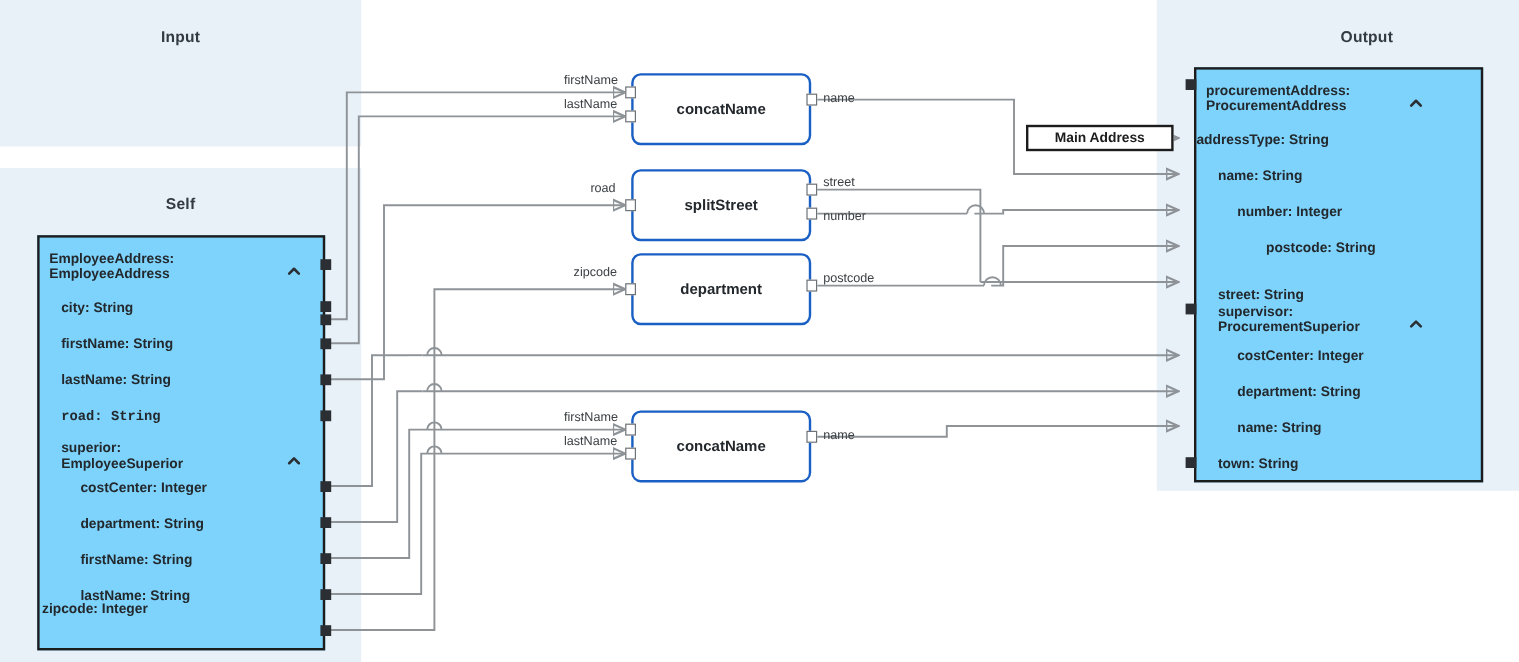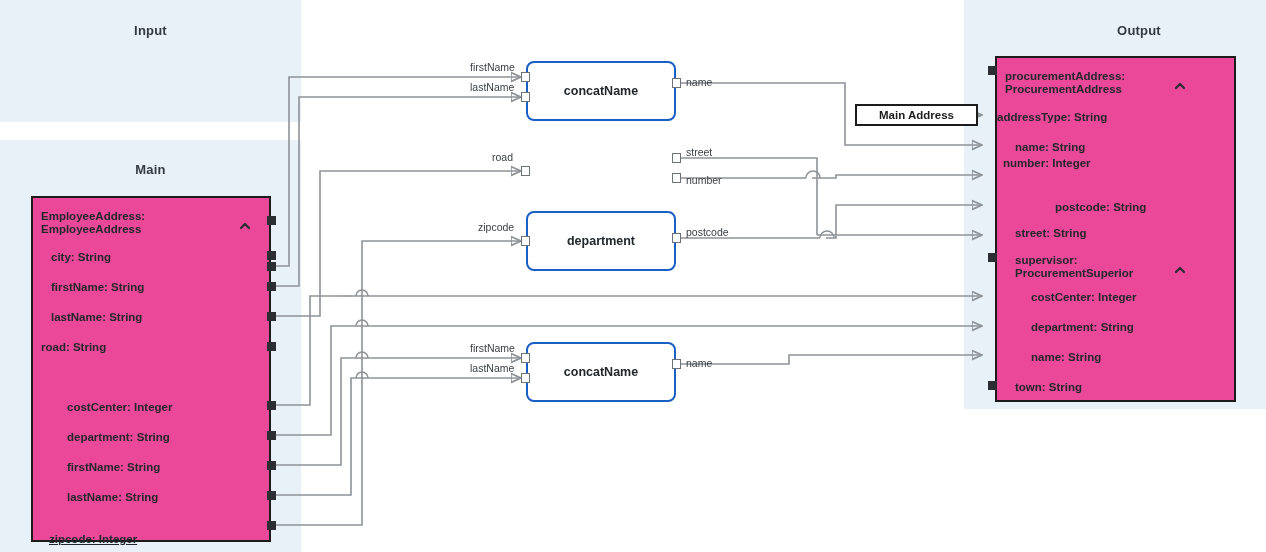--- a/index.html
+++ b/index.html
@@ -12,21 +12,21 @@
   }
   #stage{position:absolute;left:0;top:0;width:1266px;height:552px;}
   .panel{position:absolute;background:#e8f1f8;}
   .panel-title{
     position:absolute;width:100%;text-align:center;
     font-size:13px;font-weight:bold;color:#333a42;
     letter-spacing:.2px;
   }
   
   .schema{
-    position:absolute;background:#ec4899;
+    position:absolute;background:#7dd3fc;
     border:2.5px solid #1c1c1c;
     box-sizing:border-box;
   }
   .schema-row{
     position:absolute;left:0;width:100%;
     font-size:11.5px;font-weight:bold;color:#23282d;
     box-sizing:border-box;
     line-height:13px;
   }
   .schema-row .lbl{display:block;}
@@ -69,21 +69,21 @@
 </style>
 </head>
 <body>
 
 <div id="stage">
 
   <div class="panel" style="left:0;top:0;width:301px;height:122px;"></div>
   <div class="panel-title" style="left:0;top:23px;width:301px;">Input</div>
 
   <div class="panel" style="left:0;top:140px;width:301px;height:412px;"></div>
-  <div class="panel-title" style="left:0;top:162px;width:301px;">Main</div>
+  <div class="panel-title" style="left:0;top:162px;width:301px;">Self</div>
 
   <div class="panel" style="left:964px;top:0;width:302px;height:409px;"></div>
   <div class="panel-title" style="left:964px;top:23px;width:302px;padding-left:24px;">Output</div>
 
   <svg class="wires">
     <defs>
       <marker id="arw" viewBox="0 0 10 10" refX="9" refY="5" markerWidth="7" markerHeight="7" orient="auto-start-reverse">
         <path d="M0,1 L9,5 L0,9 z" fill="#4a4f54" stroke="none"></path>
       </marker>
     </defs>
@@ -141,36 +141,42 @@
     </div>
     <div class="schema-row" style="top:53px;padding-left:18px;">
       <span class="lbl">city: String</span>
       </div>
     <div class="schema-row" style="top:83px;padding-left:18px;">
       <span class="lbl">firstName: String</span>
       </div>
     <div class="schema-row" style="top:113px;padding-left:18px;">
       <span class="lbl">lastName: String</span>
       </div>
-    <div class="schema-row" style="top:143px;padding-left:8px;">
+    <div class="schema-row" style="top:143px;padding-left:18px;font-family:Liberation Mono, monospace;">
       <span class="lbl">road: String</span>
       </div>
+    <div class="schema-row" style="top:170px;padding-left:18px;">
+      <span class="lbl">superior:<br>EmployeeSuperior</span>
+      <svg class="chev" viewBox="0 0 12 12" style="top:10px;right:18px;">
+        <path d="M2,8 L6,4 L10,8" stroke="#2b2f33" stroke-width="2.2" fill="none" stroke-linecap="round" stroke-linejoin="round"></path>
+      </svg>
+    </div>
     <div class="schema-row" style="top:203px;padding-left:34px;">
       <span class="lbl">costCenter: Integer</span>
       </div>
     <div class="schema-row" style="top:233px;padding-left:34px;">
       <span class="lbl">department: String</span>
       </div>
     <div class="schema-row" style="top:263px;padding-left:34px;">
       <span class="lbl">firstName: String</span>
       </div>
     <div class="schema-row" style="top:293px;padding-left:34px;">
       <span class="lbl">lastName: String</span>
       </div>
-    <div class="schema-row" style="top:335px;padding-left:16px;text-decoration:underline;">
+    <div class="schema-row" style="top:304px;padding-left:2px;">
       <span class="lbl">zipcode: Integer</span>
       </div>
   </div>
 
   <div class="sport" style="left:267px;top:216px;"></div>
   <div class="sport" style="left:267px;top:251px;"></div>
   <div class="sport" style="left:267px;top:262px;"></div>
   <div class="sport" style="left:267px;top:282px;"></div>
   <div class="sport" style="left:267px;top:312px;"></div>
   <div class="sport" style="left:267px;top:342px;"></div>
@@ -186,27 +192,27 @@
       <svg class="chev" viewBox="0 0 12 12" style="top:10px;right:48px;">
         <path d="M2,8 L6,4 L10,8" stroke="#2b2f33" stroke-width="2.2" fill="none" stroke-linecap="round" stroke-linejoin="round"></path>
       </svg>
     </div>
     <div class="schema-row" style="top:53px;">
       <span class="lbl">addressType: String</span>
       </div>
     <div class="schema-row" style="top:83px;padding-left:18px;">
       <span class="lbl">name: String</span>
       </div>
-    <div class="schema-row" style="top:99px;padding-left:6px;">
+    <div class="schema-row" style="top:113px;padding-left:34px;">
       <span class="lbl">number: Integer</span>
       </div>
     <div class="schema-row" style="top:143px;padding-left:18px;margin-left:40px;">
       <span class="lbl">postcode: String</span>
       </div>
-    <div class="schema-row" style="top:169px;padding-left:18px;">
+    <div class="schema-row" style="top:182px;padding-left:18px;">
       <span class="lbl">street: String</span>
       </div>
     <div class="schema-row" style="top:196px;padding-left:18px;">
       <span class="lbl">supervisor:<br>ProcurementSuperior</span>
       <svg class="chev" viewBox="0 0 12 12" style="top:10px;right:48px;">
         <path d="M2,8 L6,4 L10,8" stroke="#2b2f33" stroke-width="2.2" fill="none" stroke-linecap="round" stroke-linejoin="round"></path>
       </svg>
     </div>
     <div class="schema-row" style="top:233px;padding-left:34px;">
       <span class="lbl">costCenter: Integer</span>
@@ -228,20 +234,23 @@
   <div class="fnode" style="left:526px;top:61px;width:150px;height:60px;">
     <span>concatName</span>
   </div>
   <div class="fport" style="left:521px;top:72px;"></div>
   <div class="fport" style="left:521px;top:92px;"></div>
   <div class="fport" style="left:672px;top:78px;"></div>
   <div class="plabel" style="left:470px;top:61px;">firstName</div>
   <div class="plabel" style="left:470px;top:81px;">lastName</div>
   <div class="plabel" style="left:686px;top:76px;">name</div>
 
+  <div class="fnode" style="left:526px;top:141px;width:150px;height:60px;">
+    <span>splitStreet</span>
+  </div>
   <div class="fport" style="left:521px;top:166px;"></div>
   <div class="fport" style="left:672px;top:153px;"></div>
   <div class="fport" style="left:672px;top:173px;"></div>
   <div class="plabel" style="left:492px;top:151px;">road</div>
   <div class="plabel" style="left:686px;top:146px;">street</div>
   <div class="plabel" style="left:686px;top:174px;">number</div>
 
   <div class="fnode" style="left:526px;top:211px;width:150px;height:60px;">
     <span>department</span>
   </div>

